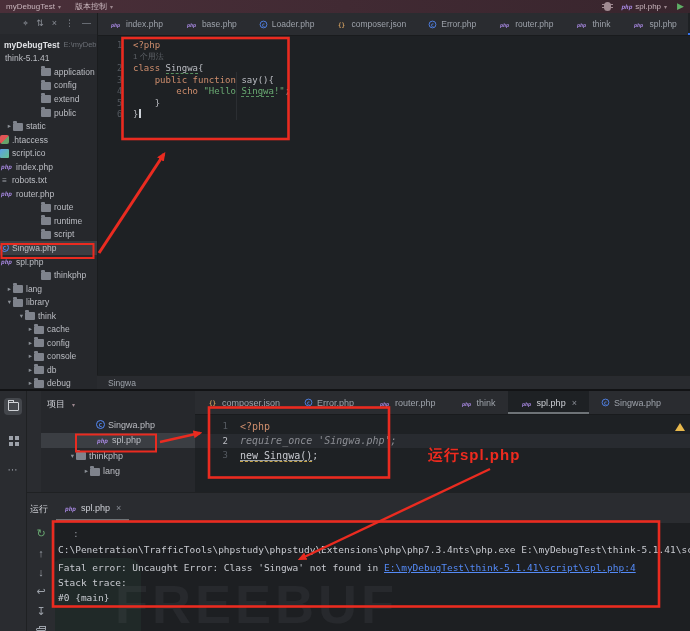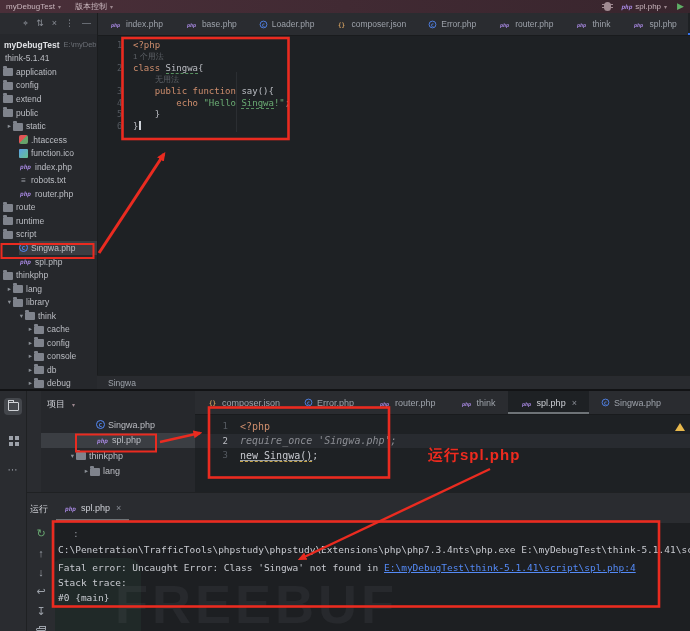--- a/index.html
+++ b/index.html
@@ -22,22 +22,22 @@
   .t-project{position:absolute;left:0;top:13px;width:97px;height:376px;background:#26282c;overflow:hidden;}
   .pt-toolbar{height:21px;display:flex;align-items:center;justify-content:flex-end;gap:8px;
     padding-right:6px;color:#8a8e96;font-size:9px;background:#2a2c30;}
   .pt-toolbar span{line-height:1;}
   .ptree{padding-top:4px;font-size:8.5px;}
   .trow{height:13.55px;display:flex;align-items:center;white-space:nowrap;}
   .trow .lbl{margin-left:3px;}
   .trow.bold .lbl{font-weight:bold;color:#dfe1e5;}
   .pathtxt{color:#6b6f76;margin-left:4px;font-size:7.5px;}
   .trow.sel{background:#3b3e43;}
-  .p0{padding-left:1px;}.p2{padding-left:2px;}.p3{padding-left:3px;}.p6{padding-left:6px;}
-  .p12{margin-left:19px;}.p18{padding-left:18px;}.p27{padding-left:27px;}
+  .p0{padding-left:1px;}.p2{padding-left:2px;}.p3{padding-left:3px;margin-left:38px;}.p6{padding-left:6px;}
+  .p12{}.p18{padding-left:18px;}.p27{padding-left:27px;}
   .p55{padding-left:55px;}.p28{padding-left:28px;}.p42{padding-left:42px;}
   .chev{width:7px;color:#8b9097;font-size:6.5px;text-align:center;flex:0 0 7px;}
   .chev.r::before{content:"▸";}
   .chev.d::before{content:"▾";}
   .ic{flex:0 0 auto;display:inline-flex;align-items:center;justify-content:center;}
   .ic.folder{width:10px;height:8px;background:#7f838c;border-radius:1px;position:relative;margin-top:1px;}
   .ic.folder::before{content:"";position:absolute;top:-2px;left:0;width:4px;height:2px;background:#7f838c;border-radius:1px 1px 0 0;}
   .ic.php{width:13px;height:8px;}
   .ic.php::before{content:"php";font:italic bold 6px "DejaVu Sans Mono",monospace;color:#a687e0;}
   .ic.cls{width:9px;height:9px;border:1px solid #548af7;border-radius:50%;}
@@ -208,21 +208,21 @@
         <div class="trow p12">
 
           <span class="ic ht"></span>
           <span class="lbl">.htaccess</span>
 
         </div>
 
         <div class="trow p12">
 
           <span class="ic img"></span>
-          <span class="lbl">function.ico</span>
+          <span class="lbl">script.ico</span>
 
         </div>
 
         <div class="trow p12">
 
           <span class="ic php"></span>
           <span class="lbl">index.php</span>
 
         </div>
 
@@ -394,24 +394,20 @@
           <span class="gut">1</span>
           <span class="ctext"><span class="tok-kw">&lt;?php</span></span>
         </div>
       <div class="crow">
           <span class="gut"></span>
           <span class="ctext hint">1 个用法</span>
         </div>
       <div class="crow">
           <span class="gut">2</span>
           <span class="ctext"><span class="tok-kw">class </span><span class="tok-cls">Singwa</span><span class="tok-pl">{</span></span>
-        </div>
-      <div class="crow">
-          <span class="gut"></span>
-          <span class="ctext" style="padding-left:22px;"><span class="hint">无用法</span></span>
         </div>
       <div class="crow">
           <span class="gut">3</span>
           <span class="ctext"><span class="tok-kw">    public function </span><span class="tok-pl">say</span><span class="tok-pl">(){</span></span>
         </div>
       <div class="crow">
           <span class="gut">4</span>
           <span class="ctext"><span class="tok-kw">        echo </span><span class="tok-str">"Hello </span><span class="tok-strU">Singwa</span><span class="tok-str">!"</span><span class="tok-pl">;</span></span>
         </div>
       <div class="crow">

